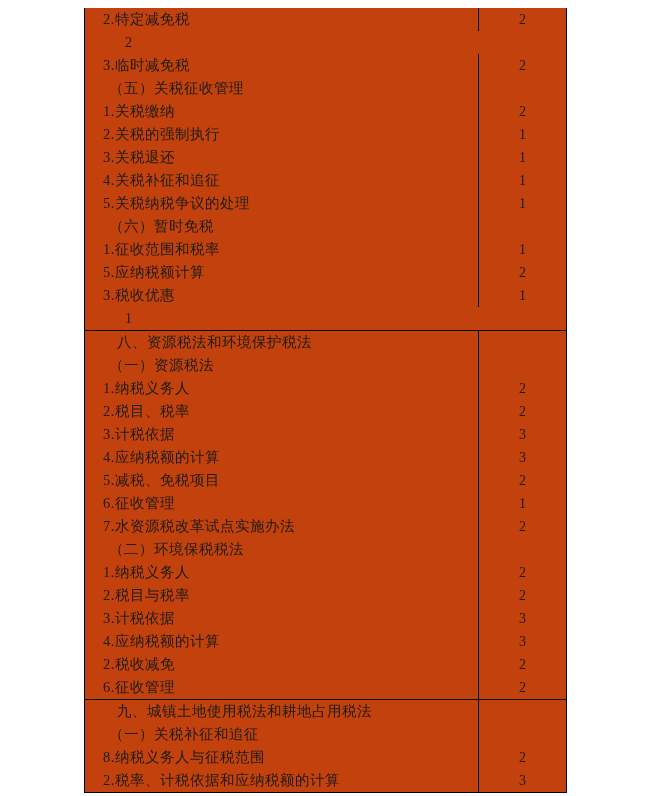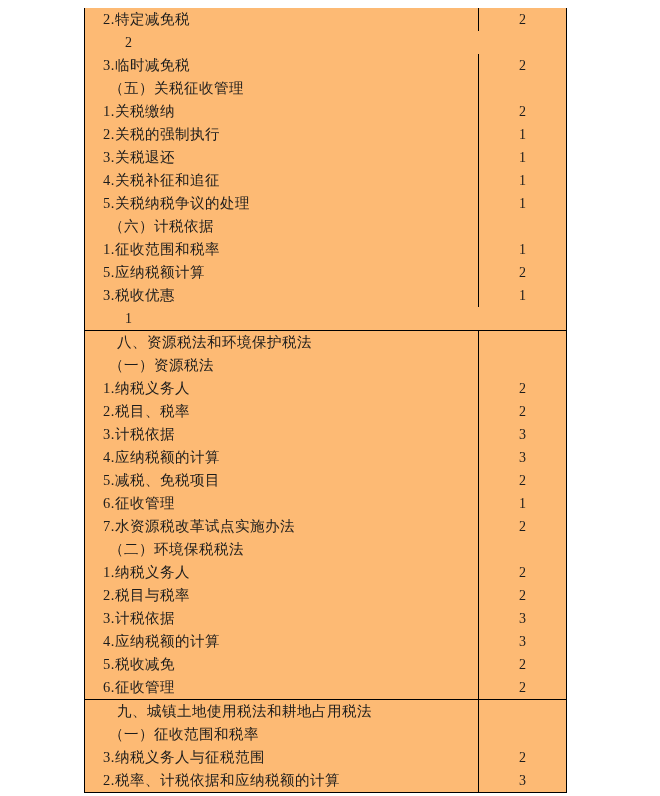--- a/index.html
+++ b/index.html
@@ -19,21 +19,21 @@
   }
   .syllabus-table {
     position: absolute;
     left: 84px;
     top: 8px;
     width: 483px;
     border-left: 1px solid #000;
     border-right: 1px solid #000;
     border-bottom: 1px solid #000;
     box-sizing: border-box;
-    background: #fdba74;
+    background: #c2410c;
   }
   .section {
     width: 100%;
   }
   .section + .section {
     border-top: 1px solid #000;
   }
   .row {
     display: flex;
     height: 23px;
@@ -108,21 +108,21 @@
     <div class="cell topic">4.关税补征和追征</div>
     <div class="cell level">1</div>
   </div>
 
   <div class="row lv-item">
     <div class="cell topic">5.关税纳税争议的处理</div>
     <div class="cell level">1</div>
   </div>
 
   <div class="row lv-sub">
-    <div class="cell topic">（六）计税依据</div>
+    <div class="cell topic">（六）暂时免税</div>
     <div class="cell level"></div>
   </div>
 
   <div class="row lv-item">
     <div class="cell topic">1.征收范围和税率</div>
     <div class="cell level">1</div>
   </div>
 
   <div class="row lv-item">
     <div class="cell topic">5.应纳税额计算</div>
@@ -203,42 +203,42 @@
     <div class="cell topic">3.计税依据</div>
     <div class="cell level">3</div>
   </div>
 
   <div class="row lv-item">
     <div class="cell topic">4.应纳税额的计算</div>
     <div class="cell level">3</div>
   </div>
 
   <div class="row lv-item">
-    <div class="cell topic">5.税收减免</div>
+    <div class="cell topic">2.税收减免</div>
     <div class="cell level">2</div>
   </div>
 
   <div class="row lv-item">
     <div class="cell topic">6.征收管理</div>
     <div class="cell level">2</div>
   </div>
 </div>
       <div class="section">
   <div class="row lv-chapter">
     <div class="cell topic">九、城镇土地使用税法和耕地占用税法</div>
     <div class="cell level"></div>
   </div>
 
   <div class="row lv-sub">
-    <div class="cell topic">（一）征收范围和税率</div>
-    <div class="cell level"></div>
-  </div>
-
-  <div class="row lv-item">
-    <div class="cell topic">3.纳税义务人与征税范围</div>
+    <div class="cell topic">（一）关税补征和追征</div>
+    <div class="cell level"></div>
+  </div>
+
+  <div class="row lv-item">
+    <div class="cell topic">8.纳税义务人与征税范围</div>
     <div class="cell level">2</div>
   </div>
 
   <div class="row lv-item">
     <div class="cell topic">2.税率、计税依据和应纳税额的计算</div>
     <div class="cell level">3</div>
   </div>
 </div>
     </div>
 </div>

